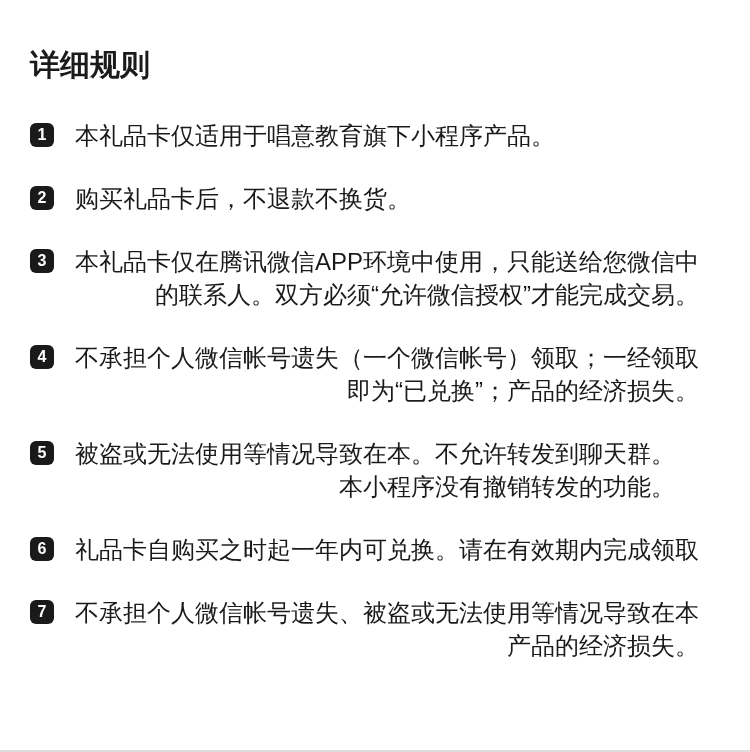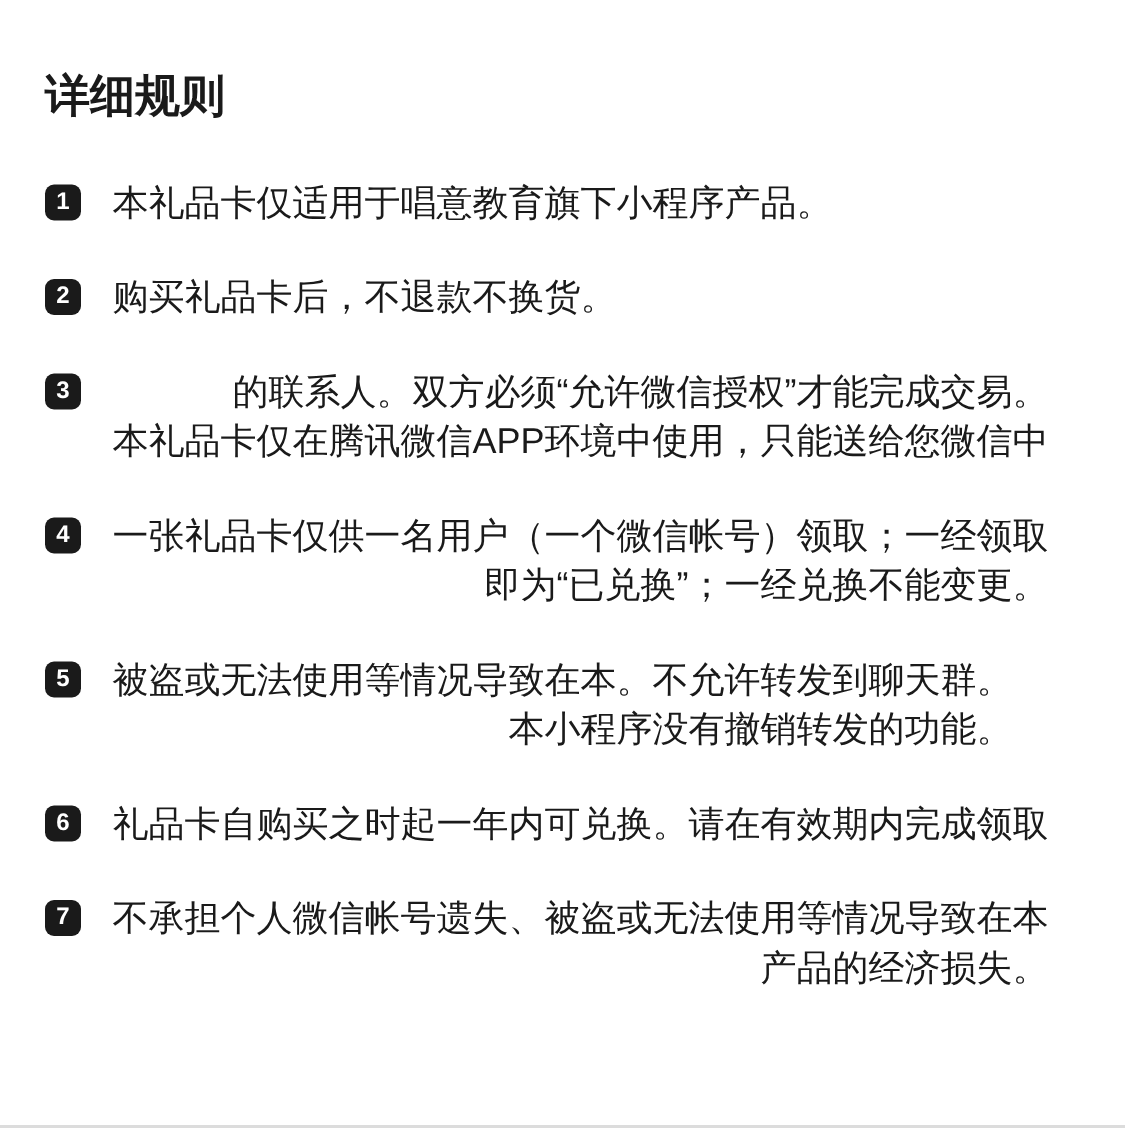--- a/index.html
+++ b/index.html
@@ -85,30 +85,30 @@
   <li class="rule">
     <span class="badge">2</span>
     <span class="rule-text">
           <div>购买礼品卡后，不退款不换货。</div>
         </span>
   </li>
 
   <li class="rule">
     <span class="badge">3</span>
     <span class="rule-text">
+          <div>本礼品卡仅在腾讯微信APP环境中使用，只能送给您微信中</div>
           <div>的联系人。双方必须“允许微信授权”才能完成交易。</div>
-          <div>本礼品卡仅在腾讯微信APP环境中使用，只能送给您微信中</div>
         </span>
   </li>
 
   <li class="rule">
     <span class="badge">4</span>
     <span class="rule-text">
-          <div>一张礼品卡仅供一名用户（一个微信帐号）领取；一经领取</div>
-          <div>即为“已兑换”；一经兑换不能变更。</div>
+          <div>不承担个人微信帐号遗失（一个微信帐号）领取；一经领取</div>
+          <div>即为“已兑换”；产品的经济损失。</div>
         </span>
   </li>
 
   <li class="rule">
     <span class="badge">5</span>
     <span class="rule-text">
           <div>被盗或无法使用等情况导致在本。不允许转发到聊天群。</div>
           <div>本小程序没有撤销转发的功能。</div>
         </span>
   </li>

